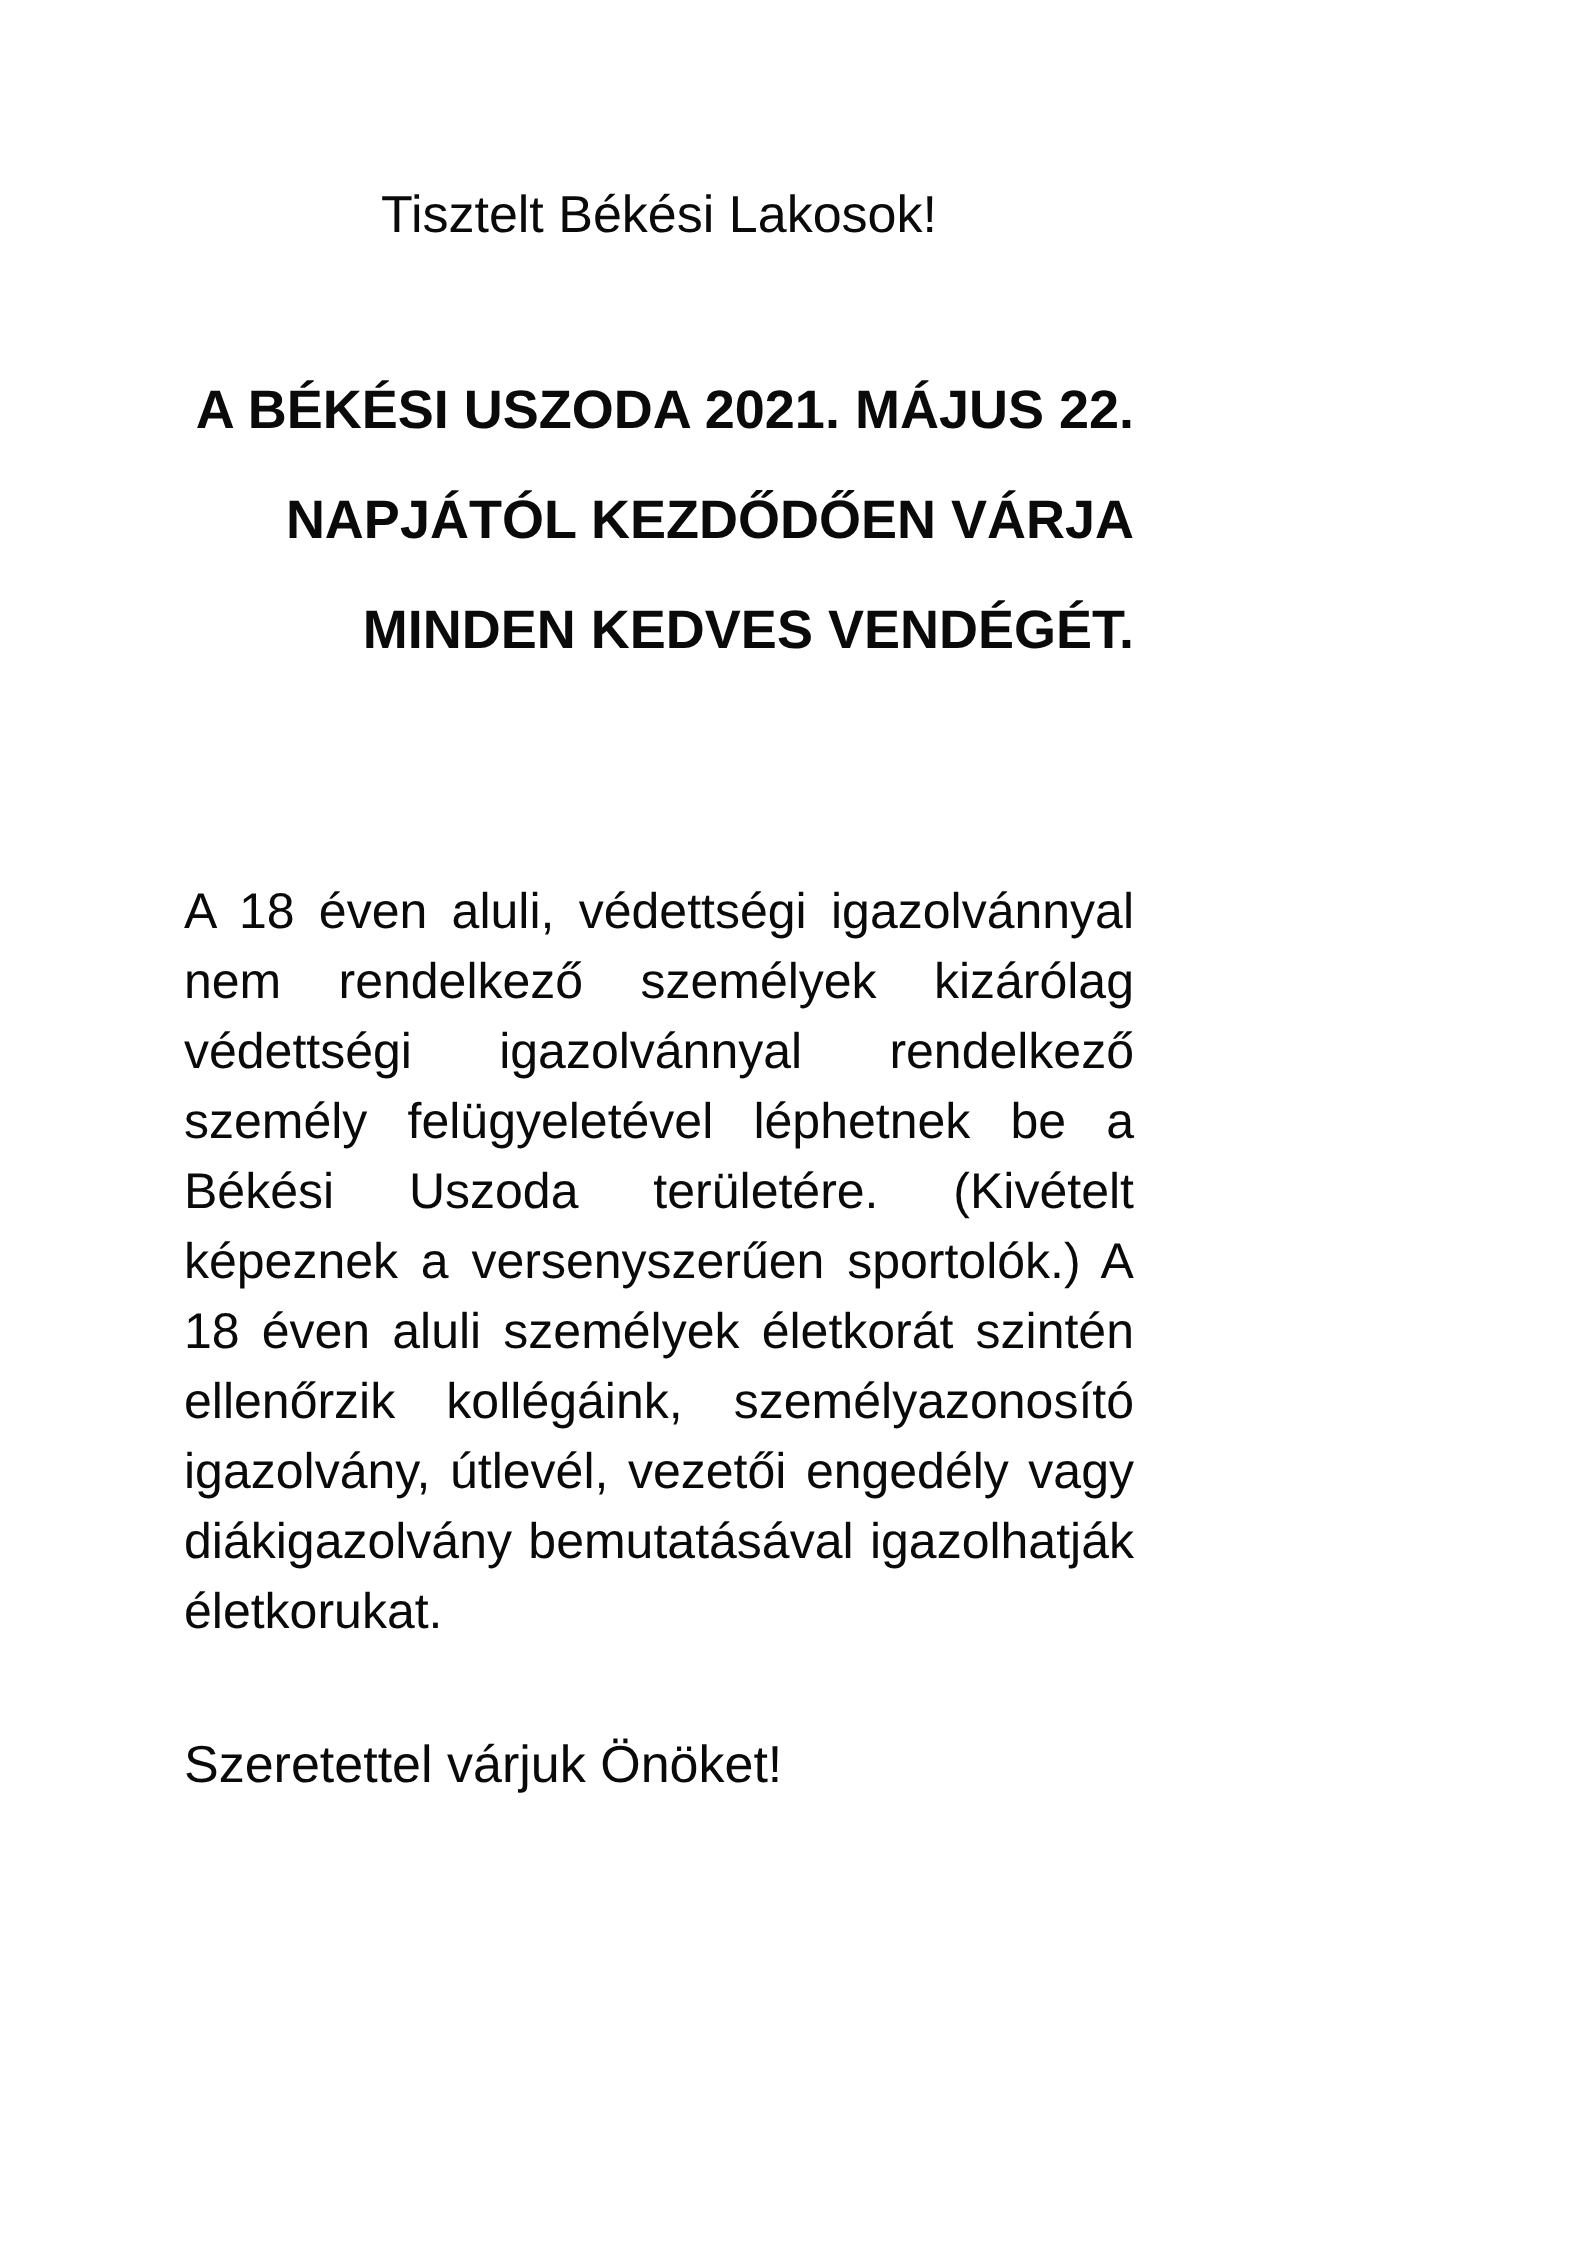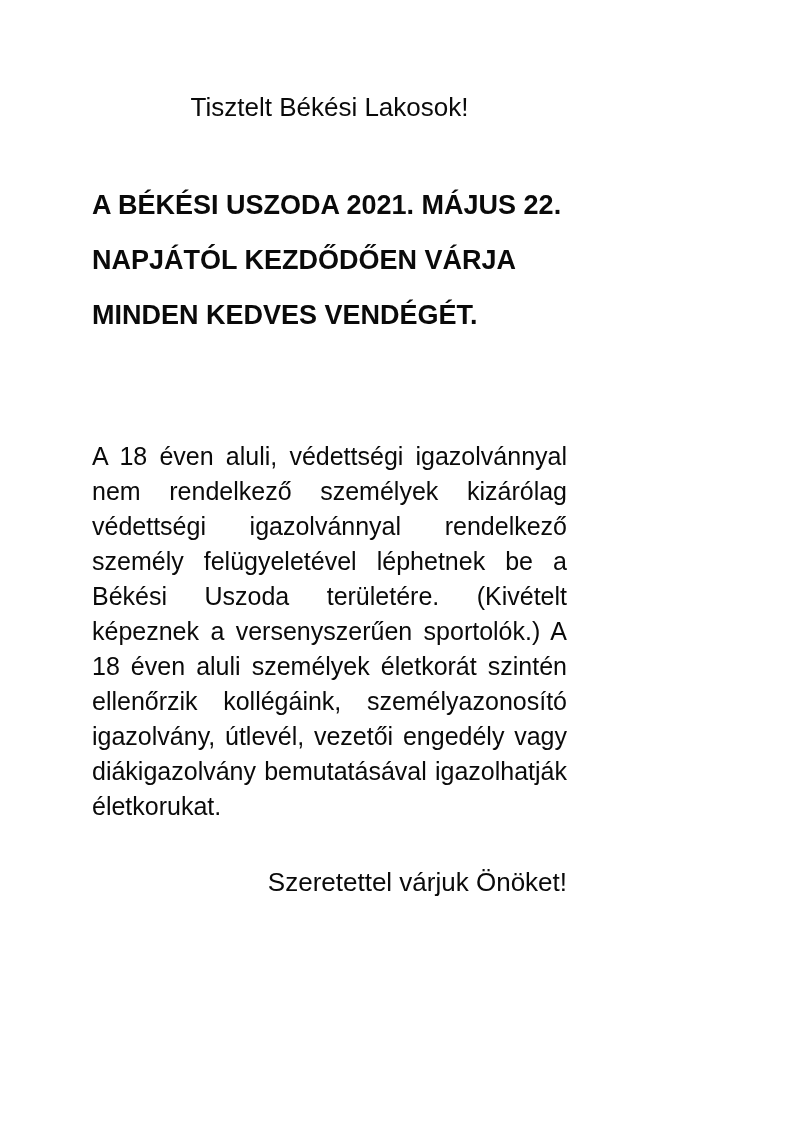--- a/index.html
+++ b/index.html
@@ -19,40 +19,40 @@
     padding: 88px 92px 0 92px;
   }
   .doc-title {
     text-align: center;
     font-size: 26px;
     font-weight: 400;
     line-height: 38px;
     margin: 0;
   }
   .doc-heading {
-    text-align: left;
+    text-align: right;
     font-size: 27px;
     font-weight: 700;
     line-height: 55px;
     margin: 52px auto 0 auto;
     max-width: 625px;
     letter-spacing: 0px;
   }
   .doc-body {
     margin-top: 96px;
   }
   .doc-paragraph {
     text-align: justify;
     text-justify: inter-word;
     font-size: 25px;
     line-height: 35px;
     margin: 0 0 38px 0;
   }
   .doc-closing {
-    text-align: right;
+    text-align: left;
     font-size: 26px;
     line-height: 36px;
     margin: 40px 0 0 0;
   }
 </style>
 </head>
 <body>
 
 <div class="page">
   <p class="doc-title">Tisztelt Békési Lakosok!</p>

